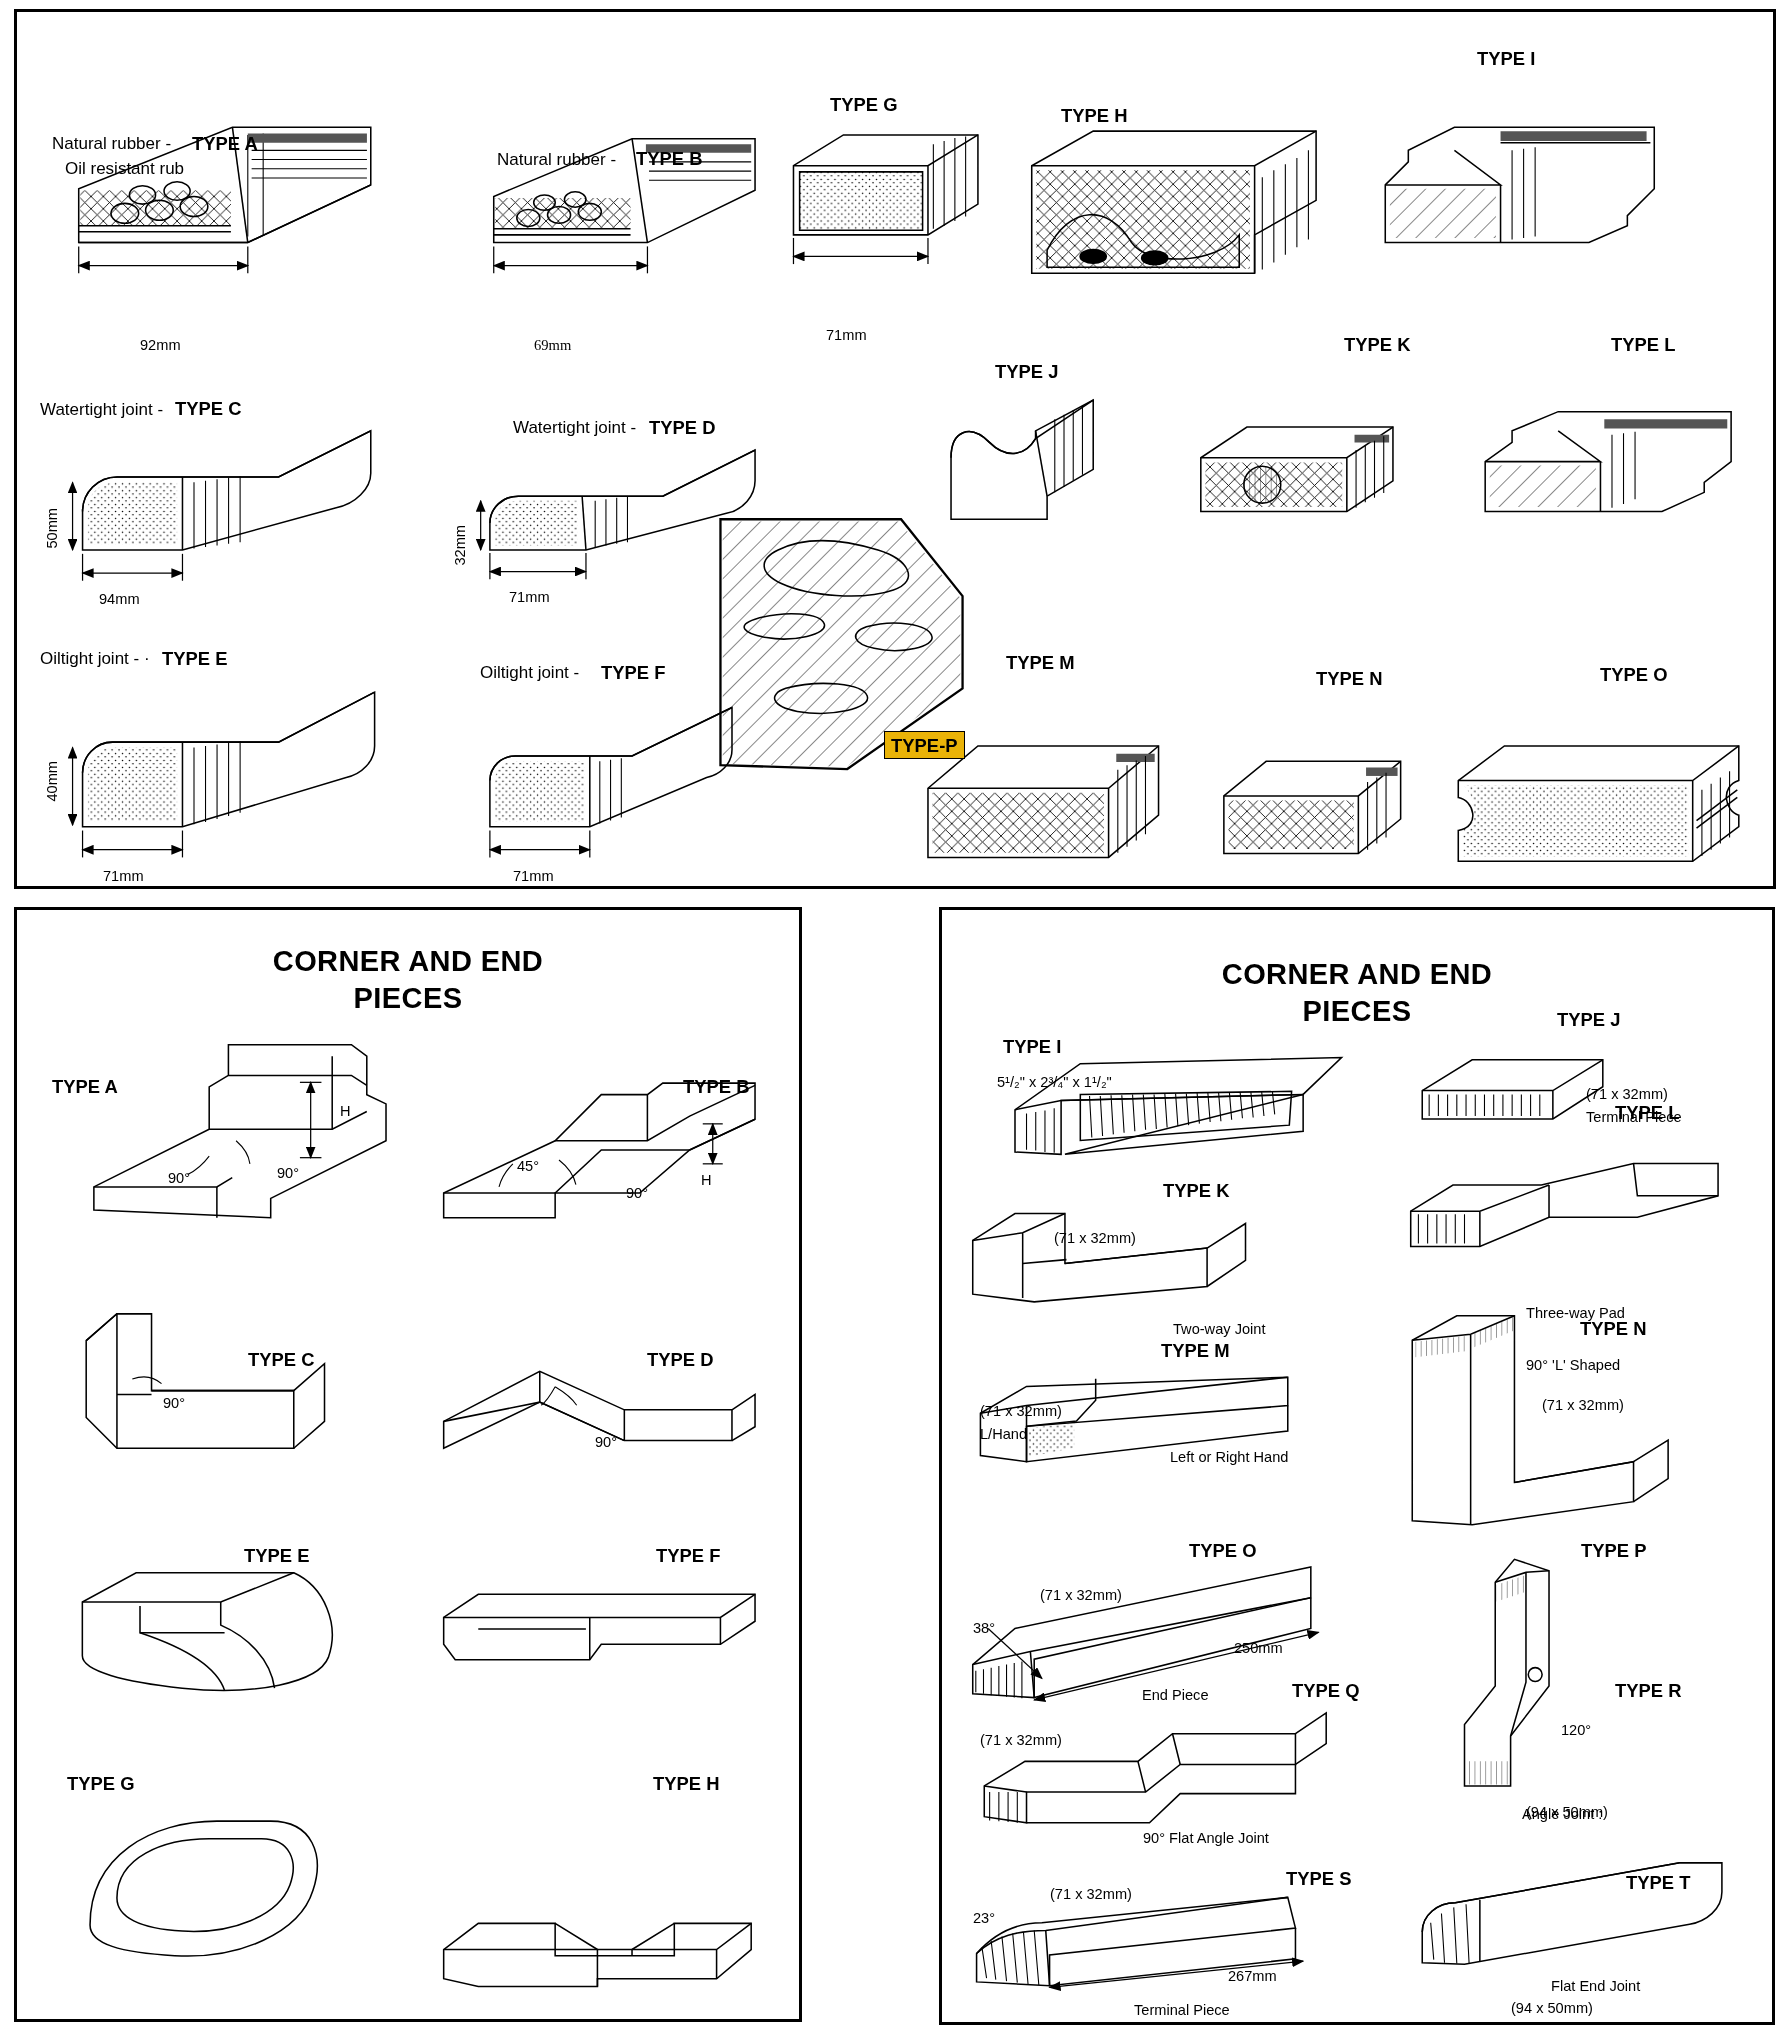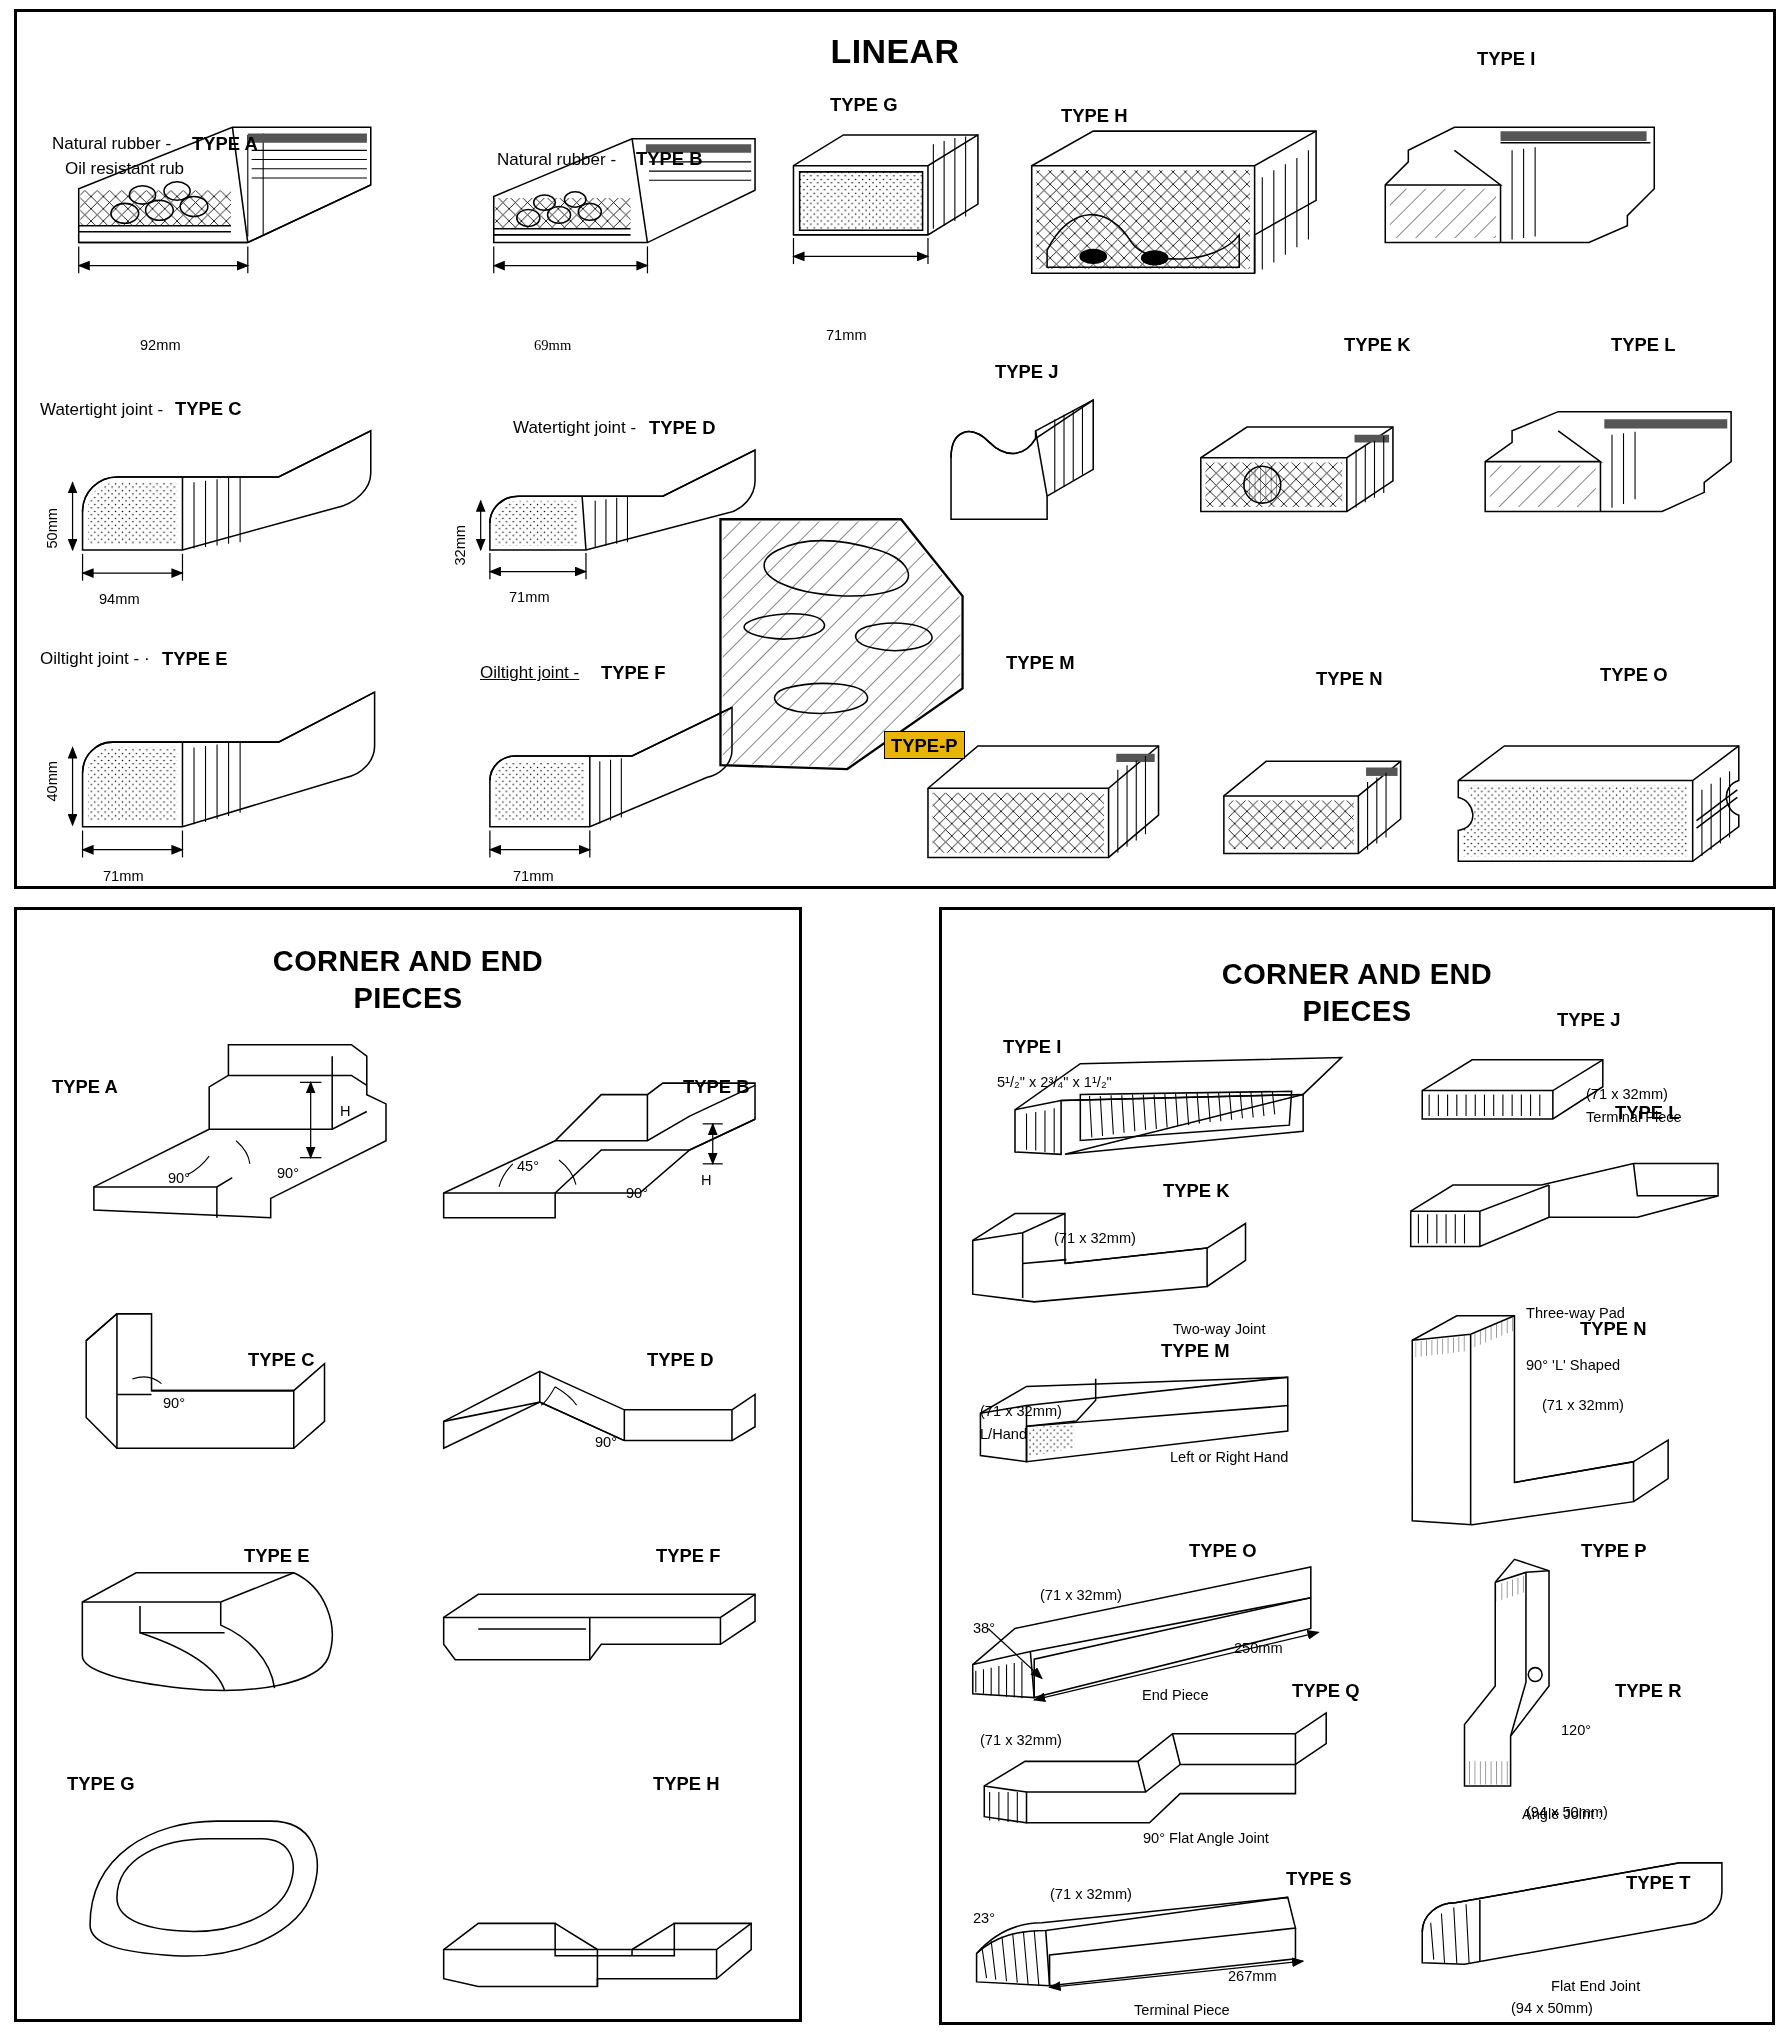--- a/index.html
+++ b/index.html
@@ -53,21 +53,20 @@
     transform: rotate(180deg);
     white-space: pre;
   }
 </style>
 </head>
 <body>
 
 <div id="page">
 
   <div class="panel" style="left:14px; top:9.2px; width:1762px; height:880px;">
-    <div class="panel-title" style="top:20px; font-size:34px;">LINEAR</div>
 
     <svg width="1762" height="880" viewBox="0 0 2292 1145">
       <defs>
         <pattern id="hatchA" width="18" height="18" patternTransform="rotate(45)" patternUnits="userSpaceOnUse">
           <line x1="0" y1="0" x2="0" y2="18" stroke="#000" stroke-width="1.2"></line>
         </pattern>
         <pattern id="hatchB" width="18" height="18" patternTransform="rotate(-45)" patternUnits="userSpaceOnUse">
           <line x1="0" y1="0" x2="0" y2="18" stroke="#000" stroke-width="1.2"></line>
         </pattern>
         <pattern id="cross" width="16" height="16" patternUnits="userSpaceOnUse">
@@ -295,21 +294,21 @@
 
     <div class="lbl bold" style="left:978px; top:348px;">TYPE J</div>
     <div class="lbl bold" style="left:1327px; top:321px;">TYPE K</div>
     <div class="lbl bold" style="left:1594px; top:321px;">TYPE L</div>
 
     <div class="lbl" style="left:23px; top:636px;">Oiltight joint - ·</div>
     <div class="lbl bold" style="left:145px; top:635px;">TYPE E</div>
     <div class="lbl small" style="left:86px; top:855px;">71mm</div>
     <div class="vlabel" style="left:27px; top:749px;">40mm</div>
 
-    <div class="lbl" style="left:463px; top:650px;text-decoration:underline;">Oiltight joint -</div>
+    <div class="lbl" style="left:463px; top:650px;">Oiltight joint -</div>
     <div class="lbl bold" style="left:584px; top:649px;">TYPE F</div>
     <div class="lbl small" style="left:496px; top:855px;">71mm</div>
 
     <div class="lbl bold boxed" style="left:867px; top:719px;">TYPE-P</div>
 
     <div class="lbl bold" style="left:989px; top:639px;">TYPE M</div>
     <div class="lbl bold" style="left:1299px; top:655px;">TYPE N</div>
     <div class="lbl bold" style="left:1583px; top:651px;">TYPE O</div>
   </div>
 

